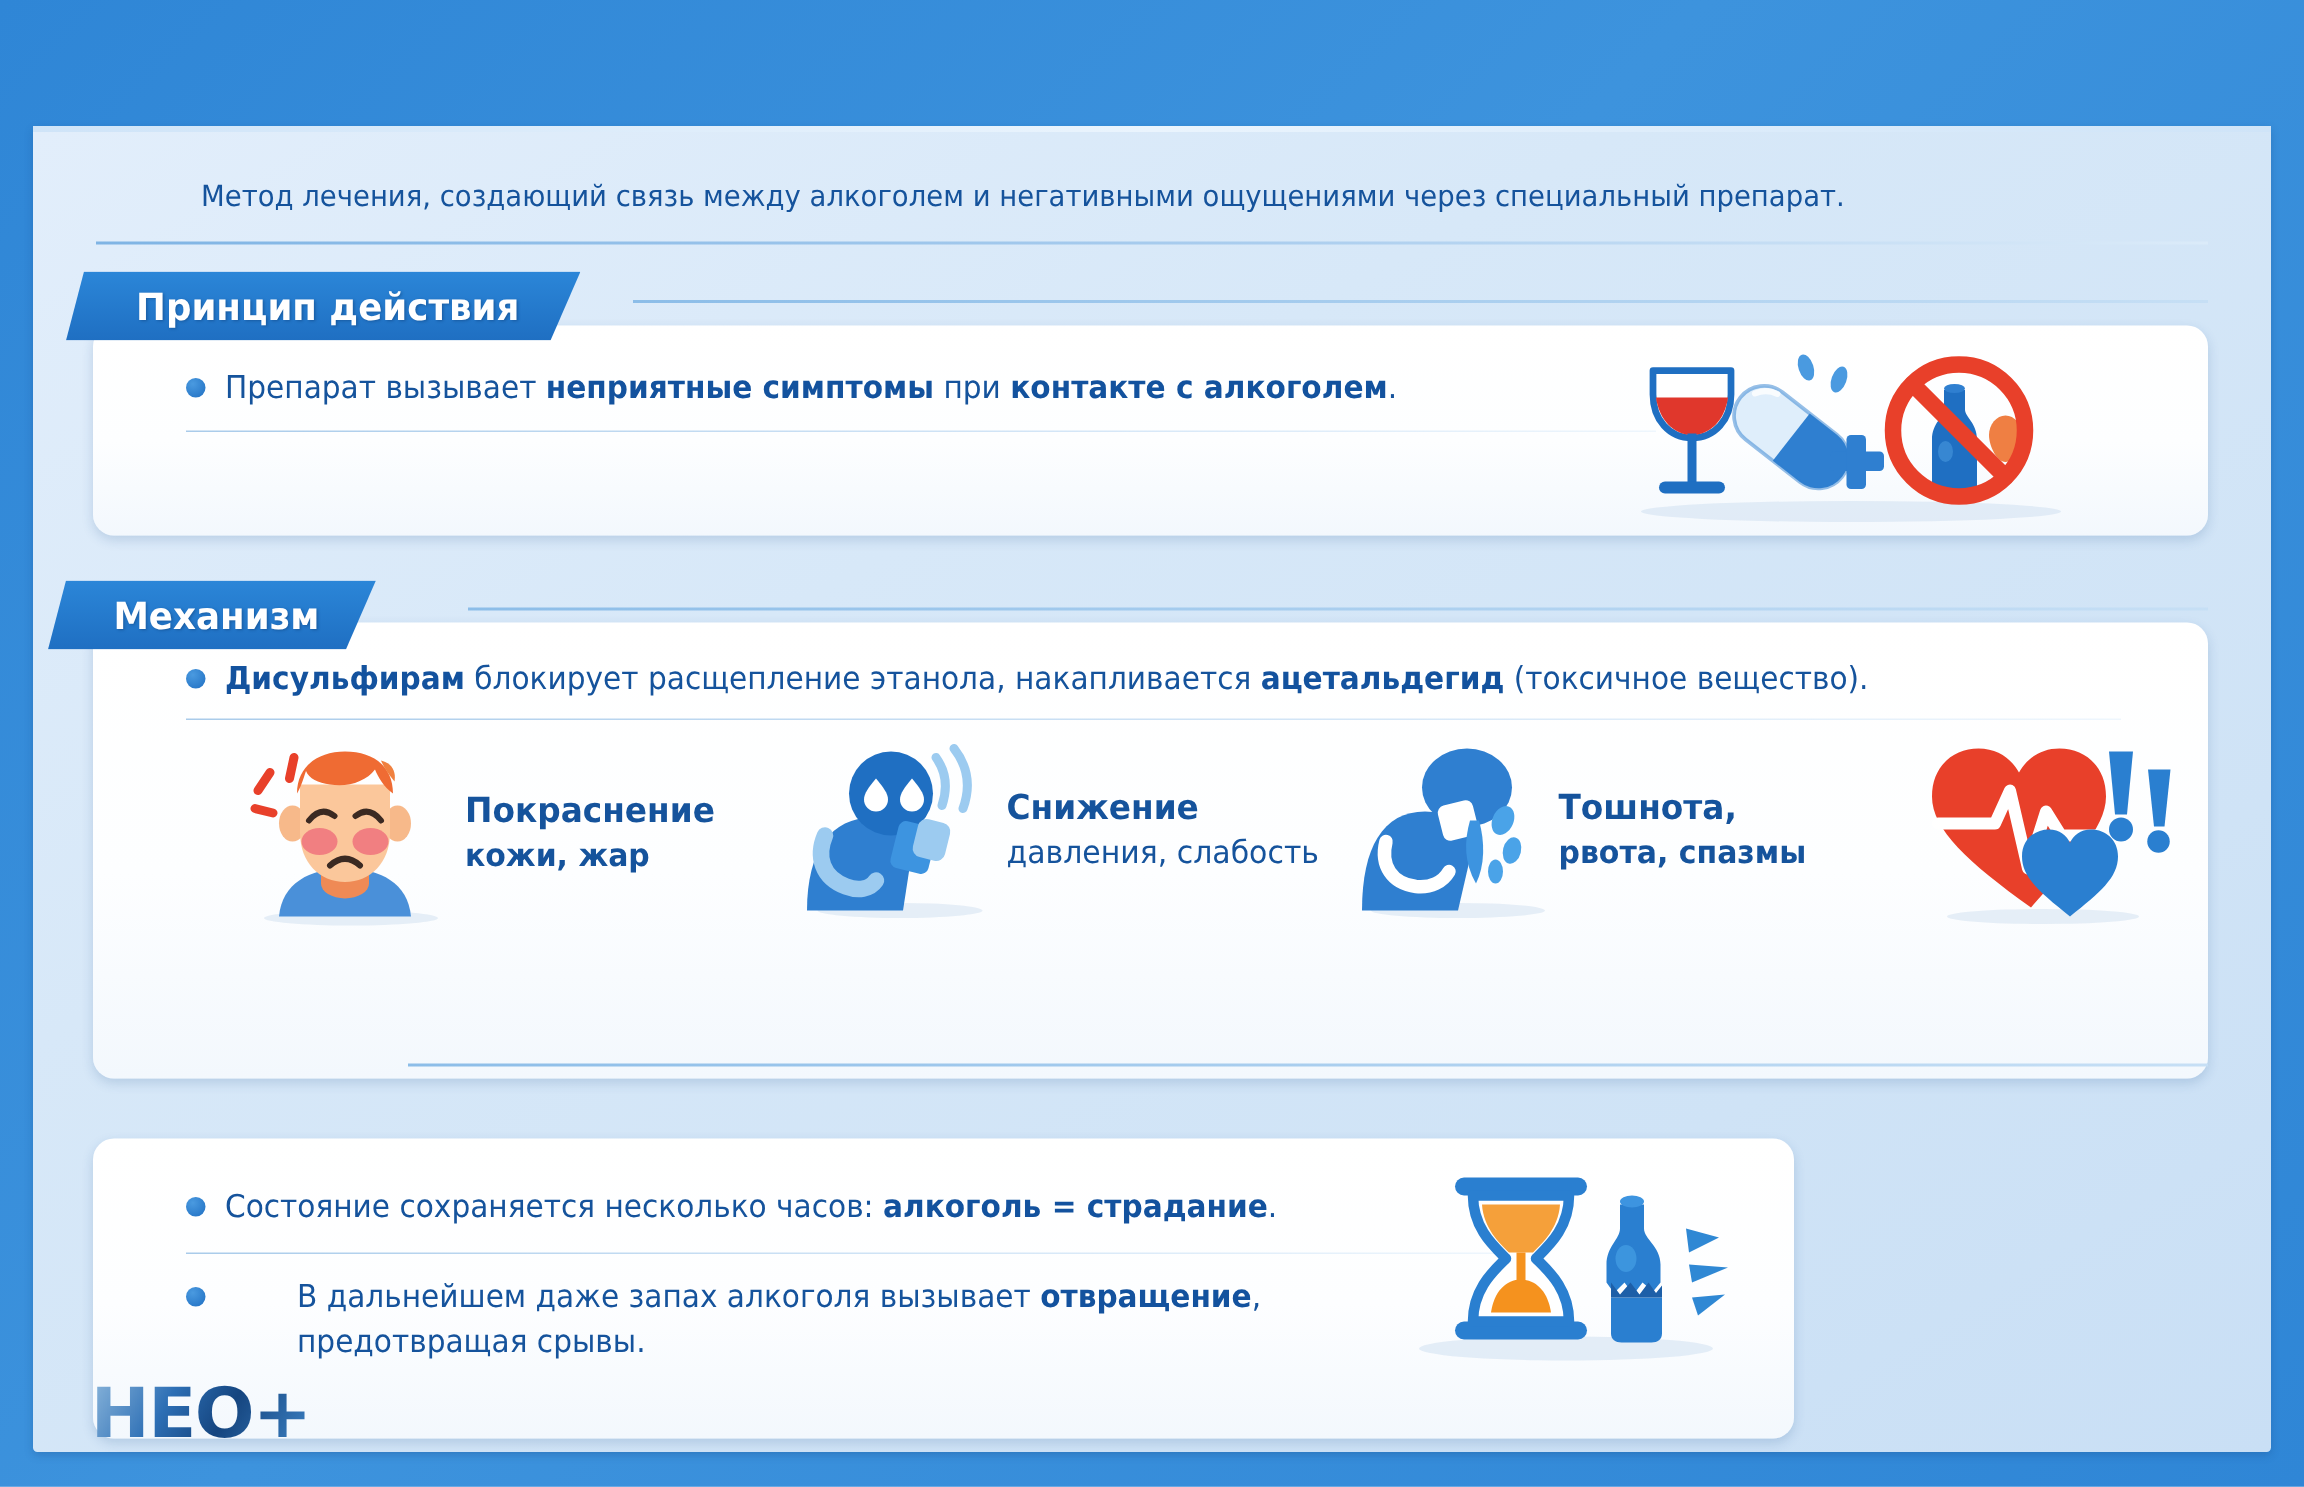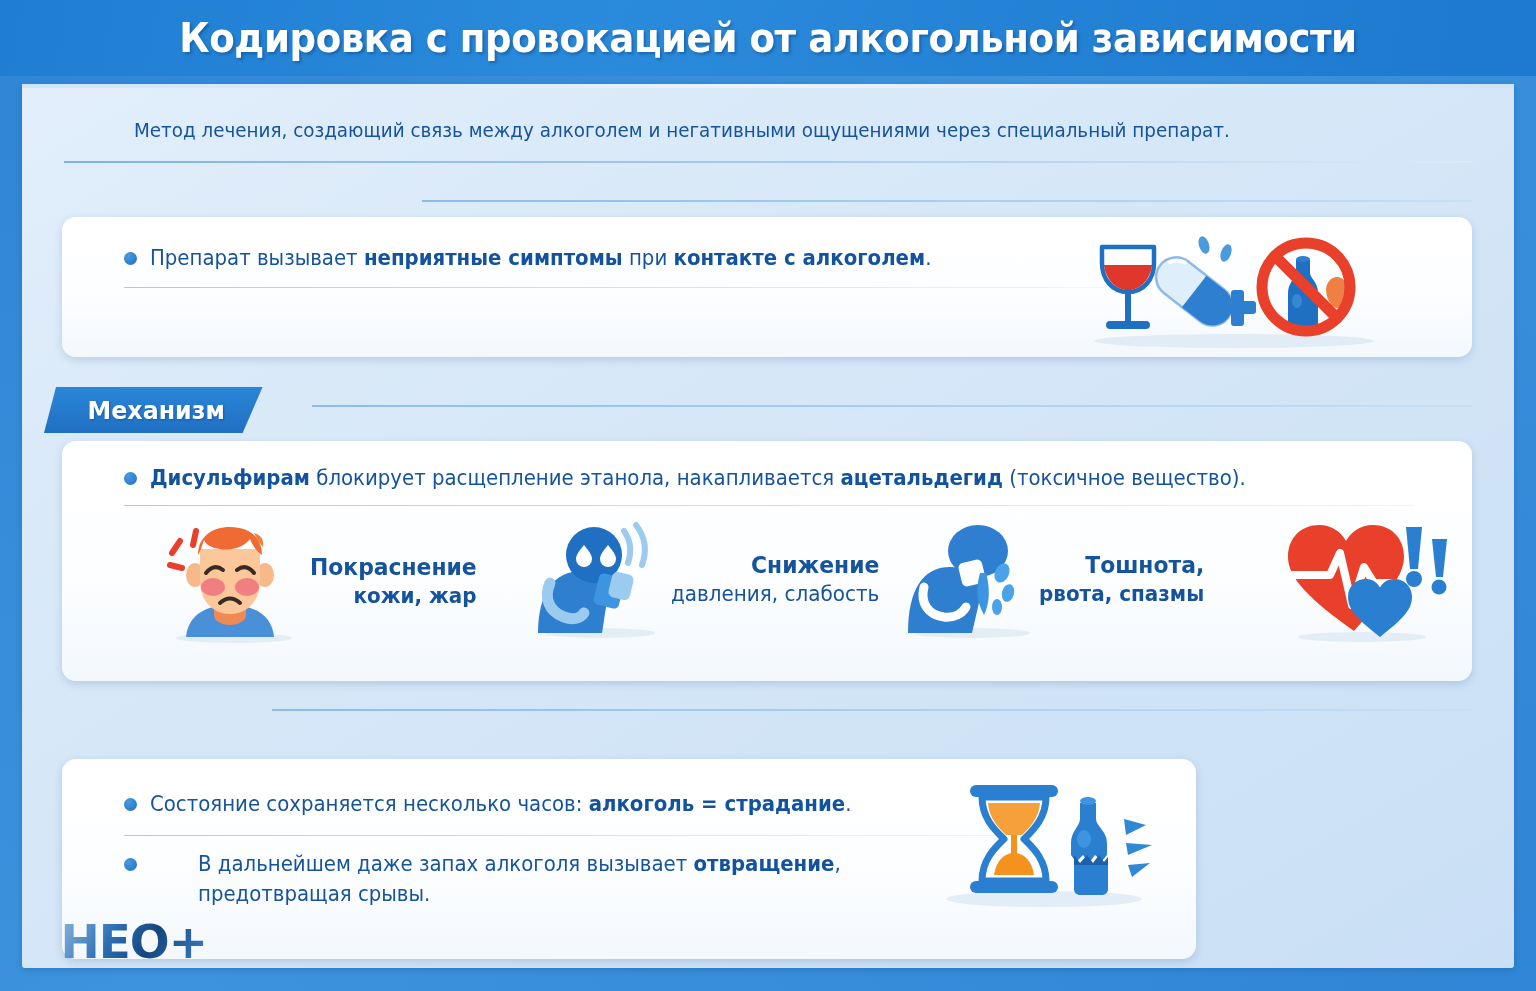--- a/index.html
+++ b/index.html
@@ -128,30 +128,30 @@
     z-index:9;
   }
 
   svg{ display:block; overflow:visible; }
 </style>
 </head>
 <body>
 
 <div class="poster">
 
-  <div class="header">
-    <h1>Кодировка с провокацией от алкогольной зависимости</h1>
-  </div>
 
   <div class="panel">
 
     <div class="intro">Метод лечения, создающий связь между алкоголем и негативными ощущениями через специальный препарат.</div>
     <div class="intro-rule"></div>
 
     <div class="ribbon-line" style="left:400px; top:113px; width:1050px;"></div>
+    <div class="ribbon" style="left:22px; top:94px;">
+      <span>Принцип действия</span>
+    </div>
 
     <div class="card" style="left:40px; top:130px; width:1410px; height:140px;">
 
       <div class="row" style="left:62px; top:26px; width:1000px;">
         <div class="dot"></div>
         <div class="txt">
           <span>Препарат вызывает </span><b>неприятные симптомы</b><span> при </span><b>контакте с алкоголем</b><span>.</span>
         </div>
       </div>
 
@@ -194,25 +194,25 @@
             </g>
             <path d="M253 52 c6 0 11 6 11 13 s-5 18 -11 18 s-11 -11 -11 -18 s5 -13 11 -13 z" fill="#ef7f43"></path>
             <circle cx="222" cy="62" r="44" fill="none" stroke="#e8402a" stroke-width="11"></circle>
             <line x1="191" y1="31" x2="253" y2="93" stroke="#e8402a" stroke-width="11" stroke-linecap="round"></line>
           </g>
         </svg>
       </div>
     </div>
 
     <div class="ribbon-line" style="left:290px; top:318px; width:1160px;"></div>
-    <div class="ribbon" style="left:22px; top:300px;justify-content:flex-end;">
+    <div class="ribbon" style="left:10px; top:300px;justify-content:flex-end;">
       <span>Механизм</span>
     </div>
 
-    <div class="card" style="left:40px; top:354px; width:1410px; height:240px;text-align:right;">
+    <div class="card" style="left:40px; top:328px; width:1410px; height:304px;">
 
       <div class="row" style="left:62px; top:22px; width:1320px;">
         <div class="dot"></div>
         <div class="txt">
           <b>Дисульфирам</b><span> блокирует расщепление этанола, накапливается </span><b>ацетальдегид</b><span> (токсичное вещество).</span>
         </div>
       </div>
 
       <div class="sep" style="left:62px; top:64px; width:1290px;"></div>
 

